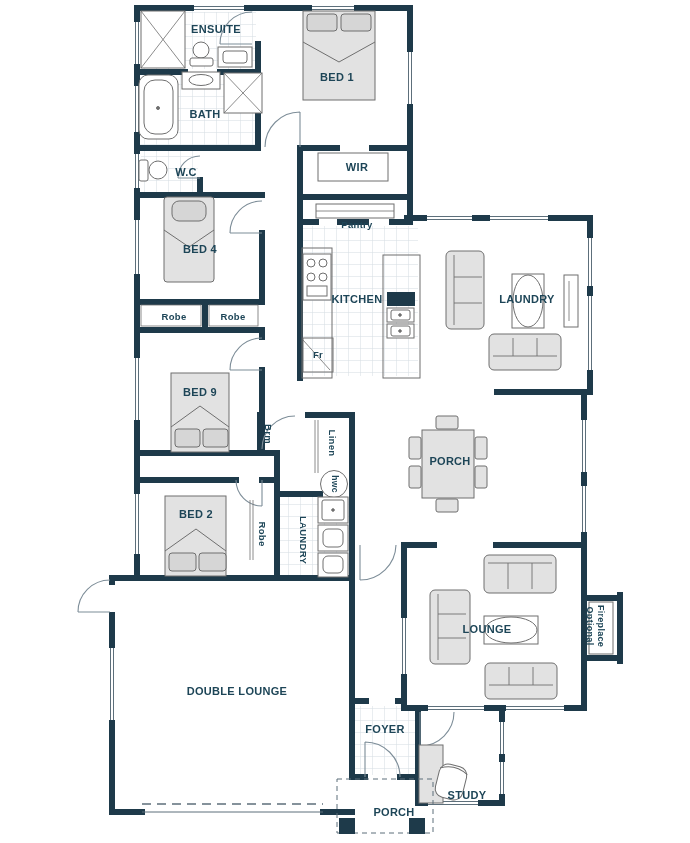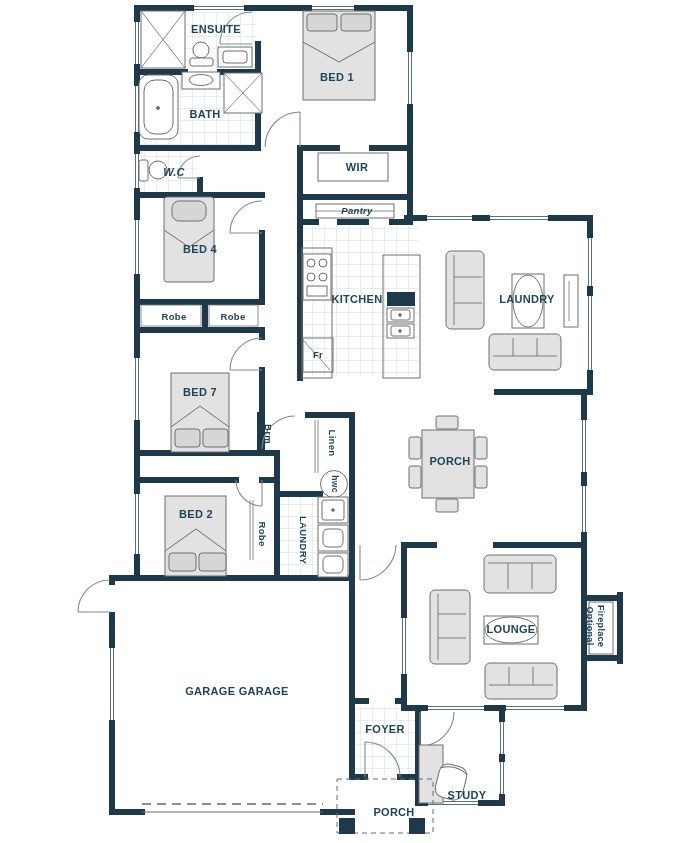--- a/index.html
+++ b/index.html
@@ -342,36 +342,36 @@
   <g stroke="#5d6f7b" fill="none">
     <path d="M337,779 H433 V833 H337 Z" stroke-width="1" stroke-dasharray="5 4"></path>
     <rect x="339" y="818" width="16" height="16" fill="#1e3a4a" stroke="none"></rect>
     <rect x="409" y="818" width="16" height="16" fill="#1e3a4a" stroke="none"></rect>
   </g>
 </svg>
 
   <div class="lbl" style="left:216px;top:29px;">ENSUITE</div>
   <div class="lbl" style="left:337px;top:77px;text-align:right;">BED 1</div>
   <div class="lbl" style="left:185px;top:114px;margin-left:20px;">BATH</div>
-  <div class="lbl" style="left:174px;top:172px;font-style:italic;">W.C</div>
+  <div class="lbl" style="left:186px;top:172px;">W.C</div>
   <div class="lbl" style="left:357px;top:167px;">WIR</div>
-  <div class="lbl sm" style="left:357px;top:210px;font-style:italic;">Pantry</div>
+  <div class="lbl sm" style="left:357px;top:224px;">Pantry</div>
   <div class="lbl" style="left:196px;top:249px;padding-left:8px;">BED 4</div>
   <div class="lbl" style="left:357px;top:299px;">KITCHEN</div>
   <div class="lbl" style="left:527px;top:299px;">LAUNDRY</div>
   <div class="lbl sm" style="left:174px;top:316px;">Robe</div>
   <div class="lbl sm" style="left:233px;top:316px;">Robe</div>
   <div class="lbl sm" style="left:318px;top:354px;">Fr</div>
-  <div class="lbl" style="left:200px;top:392px;">BED 7</div>
+  <div class="lbl" style="left:200px;top:392px;">BED 9</div>
   <div class="lbl sm rot" style="left:268px;top:434px;">Brm</div>
   <div class="lbl sm rot" style="left:332px;top:443px;">Linen</div>
   <div class="lbl" style="left:450px;top:461px;">PORCH</div>
   <div class="lbl xs rot" style="left:334px;top:484px;">hwc</div>
   <div class="lbl" style="left:196px;top:514px;">BED 2</div>
   <div class="lbl sm rot" style="left:262px;top:534px;">Robe</div>
   <div class="lbl sm rot" style="left:303px;top:540px;">LAUNDRY</div>
-  <div class="lbl" style="left:511px;top:629px;">LOUNGE</div>
+  <div class="lbl" style="left:487px;top:629px;">LOUNGE</div>
   <div class="lbl fire" style="left:595px;top:626px;">Fireplace Optional</div>
-  <div class="lbl" style="left:237px;top:691px;">GARAGE GARAGE</div>
+  <div class="lbl" style="left:237px;top:691px;">DOUBLE LOUNGE</div>
   <div class="lbl" style="left:385px;top:729px;">FOYER</div>
   <div class="lbl" style="left:467px;top:759px;margin-top:36px;">STUDY</div>
   <div class="lbl" style="left:385px;top:812px;margin-left:9px;">PORCH</div>
 </div>
 
 </body></html>

